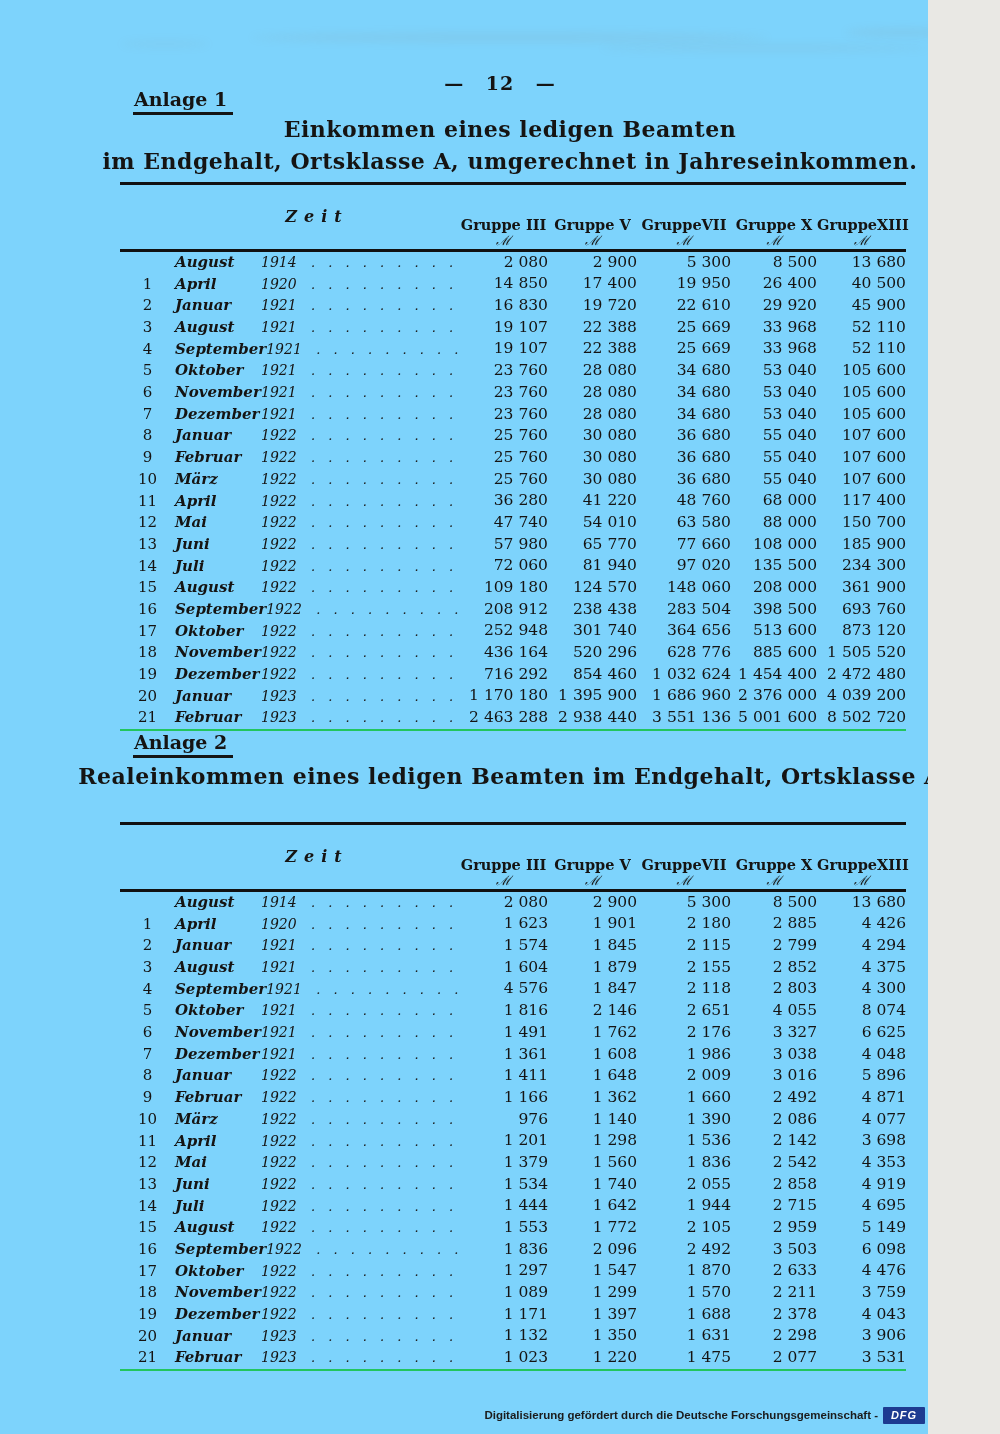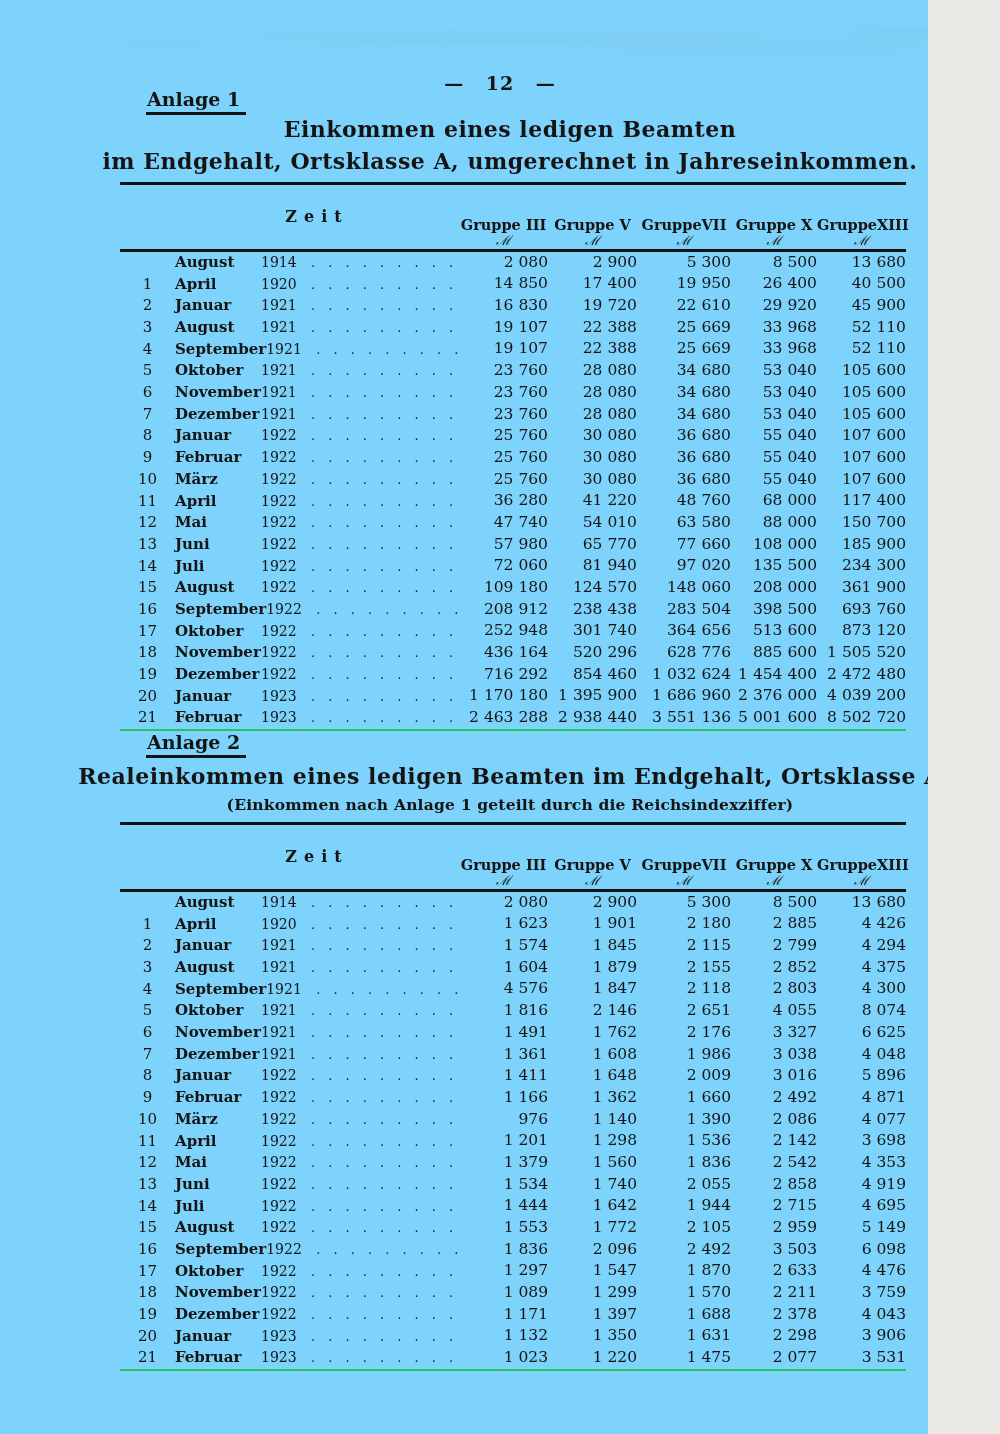--- a/index.html
+++ b/index.html
@@ -19,21 +19,21 @@
   .smudge.s2{top:44px;left:600px;width:330px;height:8px;opacity:.09;}
   .smudge.s3{top:28px;left:845px;width:115px;height:9px;opacity:.11;}
   .smudge.s4{top:40px;left:120px;width:90px;height:8px;opacity:.07;}
 
   .pagenum{
     position:absolute;top:72px;left:10px;width:980px;text-align:center;
     font-size:19px;font-weight:bold;word-spacing:14px;letter-spacing:1px;
   }
   .anlage-label{
     position:absolute;font-size:19px;font-weight:bold;
-    border-bottom:3px solid #141414;padding:0 6px 2px 1px;margin-left:13px;
+    border-bottom:3px solid #141414;padding:0 6px 2px 1px;
   }
   .a1-label{top:88px;left:133px;}
   .a2-label{top:731px;left:133px;}
   .doc-title{
     position:absolute;left:20px;width:980px;text-align:center;
     font-size:22px;font-weight:bold;letter-spacing:.5px;line-height:1.2;
   }
   .t1-l1{top:116px;}
   .t1-l2{top:148px;}
   .t2-l1{top:763px;}
@@ -54,21 +54,21 @@
   table.datatable col.c-g5{width:89px;}
 
   table.datatable th, table.datatable td{padding:0;border:0;}
   table.datatable thead th{
     border-top:3px solid #111;border-bottom:3px solid #111;
     vertical-align:middle;text-align:center;
   }
   .table1 thead th{height:48px;}
   .table2 thead th{height:41px;}
   th.numhead, td.numcol{border-right:2px solid #111;}
-  th.zeithead, td.zeitcell{border-right:2px solid #111;}
+  th.zeithead, td.zeitcell{border-right:2px solid #111;font-style:italic;}
   th.grouphead, td.val{border-right:2px solid #111;}
   tbody tr:last-child td{border-bottom:2px solid #22c55e;}
 
   th.zeithead{font-size:16px;font-weight:bold;letter-spacing:7px;}
   .group-name{font-size:14.5px;font-weight:bold;line-height:1.15;white-space:nowrap;margin-top:32px;}
   .mark{font-style:italic;font-size:13px;line-height:1.15;font-weight:normal;}
 
   tbody td{height:21.7px;font-size:15.5px;line-height:1;vertical-align:middle;}
   td.numcol{text-align:center;font-size:15px;}
   td.zeitcell{padding-left:13px;}
@@ -473,21 +473,20 @@
           <td class="val">2 938 440</td>
           <td class="val">3 551 136</td>
           <td class="val">5 001 600</td>
           <td class="val">8 502 720</td>
         </tr>
       </tbody>
   </table>
 
   <div class="anlage-label a2-label">Anlage 2</div>
   <div class="doc-title t2-l1">Realeinkommen eines ledigen Beamten im Endgehalt, Ortsklasse A</div>
-  <div class="doc-title t2-sub">(Einkommen nach Anlage 1 geteilt durch die Reichsindexziffer)</div>
 
   <table class="datatable table2">
     <colgroup>
       <col class="c-num">
         <col class="c-zeit">
         <col class="c-g1">
         <col class="c-g2">
         <col class="c-g3">
         <col class="c-g4">
         <col class="c-g5">
@@ -845,13 +844,17 @@
           </td>
           <td class="val">1 023</td>
           <td class="val">1 220</td>
           <td class="val">1 475</td>
           <td class="val">2 077</td>
           <td class="val">3 531</td>
         </tr>
       </tbody>
   </table>
 
+  <div class="footer">
+    <span>Digitalisierung gefördert durch die Deutsche Forschungsgemeinschaft -</span>
+    <span class="dfg-logo">DFG</span>
+  </div>
 </div>
 
 </body></html>

